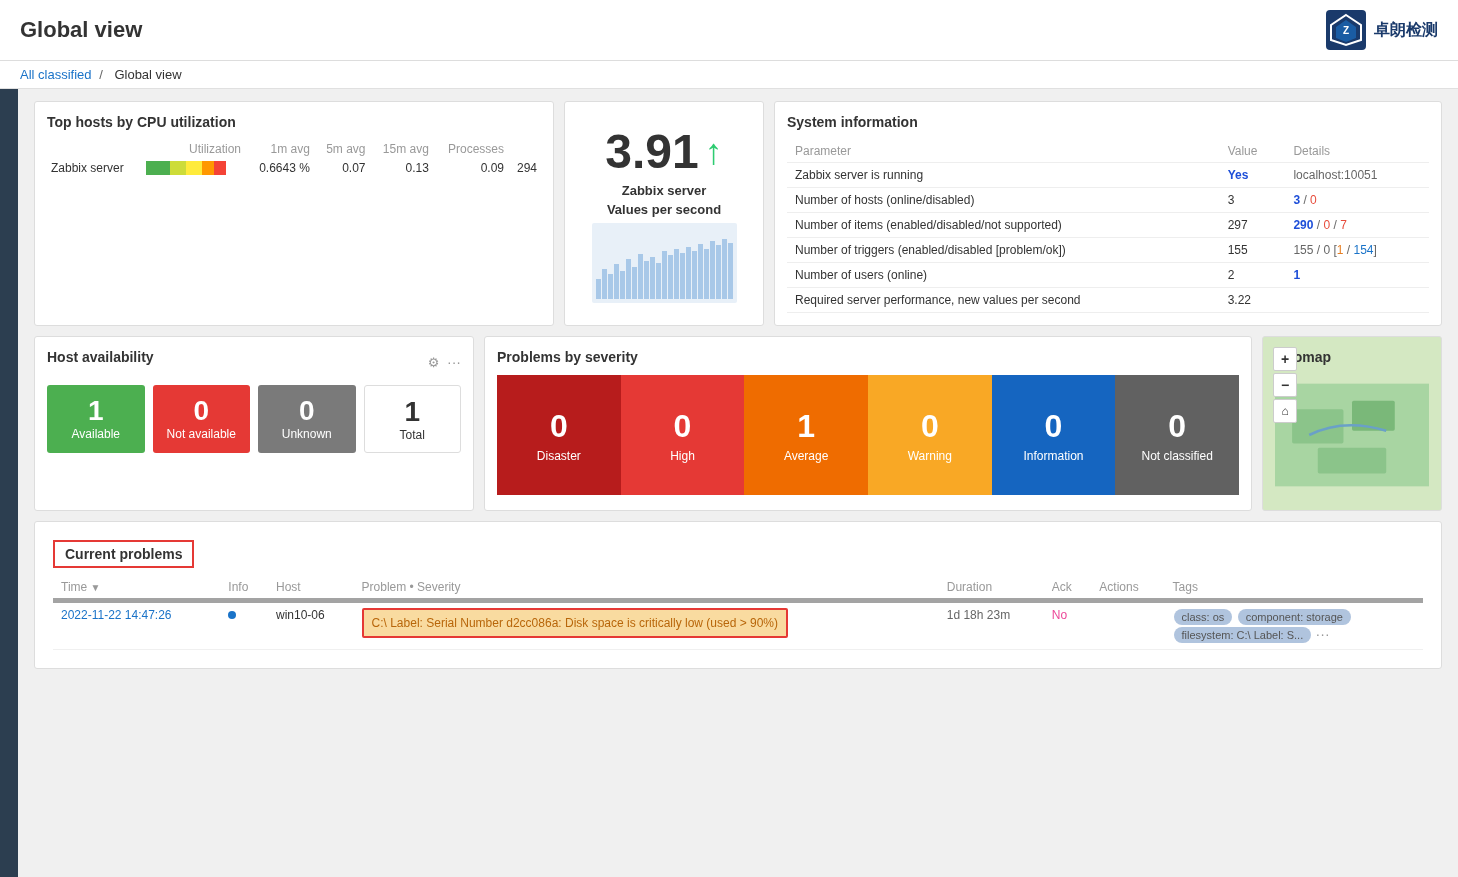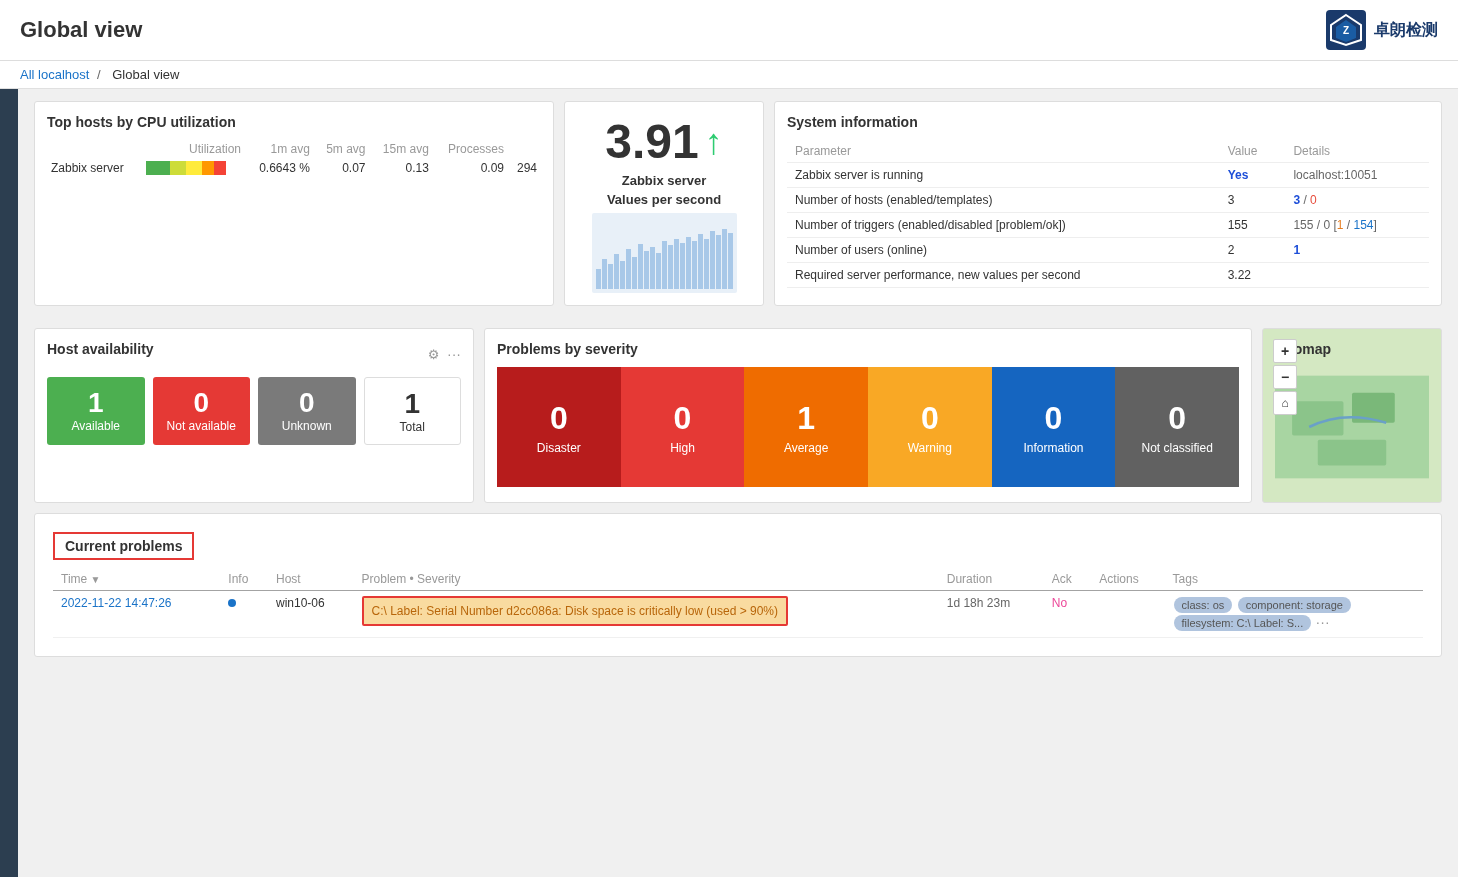--- a/index.html
+++ b/index.html
@@ -14,21 +14,21 @@
     .breadcrumb { padding: 6px 20px; background: #fff; border-bottom: 1px solid #e0e0e0; }
     .breadcrumb a { color: #1a73c8; text-decoration: none; font-size: 13px; }
     .breadcrumb span { color: #666; margin: 0 4px; }
     .breadcrumb .current { color: #333; font-size: 13px; }
 
     .main-layout { display: flex; }
     .sidebar { width: 18px; background: #2c3e50; min-height: 100vh; flex-shrink: 0; }
 
     .content { flex: 1; padding: 12px 16px; }
 
-    .row1 { display: grid; grid-template-columns: 520px 200px 1fr; gap: 10px; margin-bottom: 22px; }
+    .row1 { display: grid; grid-template-columns: 520px 200px 1fr; gap: 10px; margin-bottom: 10px; }
     .row3 { background: #fff; border: 1px solid #ddd; border-radius: 3px; padding: 18px; }
 
     .card { background: #fff; border: 1px solid #ddd; border-radius: 3px; padding: 12px; }
     .card-title { font-size: 14px; font-weight: bold; margin-bottom: 10px; }
 
     
     .cpu-table { width: 100%; border-collapse: collapse; }
     .cpu-table th { color: #999; font-weight: normal; font-size: 12px; text-align: right; padding: 2px 4px; }
     .cpu-table th:first-child { text-align: left; }
     .cpu-table td { padding: 3px 4px; text-align: right; font-size: 12px; }
@@ -82,21 +82,21 @@
     .prob-info { background: #1565c0; }
     .prob-notclass { background: #616161; }
 
     
     .geomap-card { background: #d4e8c2; position: relative; min-height: 160px; }
     .geomap-controls { position: absolute; top: 10px; left: 10px; display: flex; flex-direction: column; gap: 2px; }
     .geo-btn { background: #fff; border: 1px solid #ccc; width: 24px; height: 24px; display: flex; align-items: center; justify-content: center; cursor: pointer; font-size: 14px; font-weight: bold; color: #333; border-radius: 2px; }
 
     
     .problems-table { width: 100%; border-collapse: collapse; }
-    .problems-table th { text-align: left; color: #999; font-weight: normal; font-size: 12px; padding: 4px 8px; border-bottom: 1px solid #a3a3a3; }
+    .problems-table th { text-align: left; color: #999; font-weight: normal; font-size: 12px; padding: 4px 8px; border-bottom: 5px solid #a3a3a3; }
     .problems-table td { padding: 5px 8px; font-size: 12px; vertical-align: top; border-bottom: 1px solid #f0f0f0; }
     .time-link { color: #1a73c8; text-decoration: none; }
     .info-dot { width: 8px; height: 8px; background: #1a73c8; border-radius: 50%; display: inline-block; }
     .problem-cell-highlighted { background: #f9dba0; border: 2px solid #e53935; padding: 6px 8px; border-radius: 2px; display: inline-block; color: #b8660a; }
     .tag-badge { background: #e0e0e0; border-radius: 10px; padding: 2px 8px; font-size: 11px; color: #555; display: inline-block; margin: 1px; }
     .tag-class { background: #b0c4de; }
     .tag-component { background: #b0c4de; }
     .tag-fs { background: #b0c4de; }
     .no-link { color: #ec4899; text-decoration: none; }
     .duration-text { color: #666; }
@@ -115,21 +115,21 @@
       <rect width="40" height="40" rx="4" fill="#1a3a6b"></rect>
       <polygon points="20,5 35,15 35,30 20,35 5,30 5,15" fill="none" stroke="#fff" stroke-width="2"></polygon>
       <polygon points="20,10 30,17 30,28 20,32 10,28 10,17" fill="#1a73c8" opacity="0.6"></polygon>
       <text x="20" y="24" text-anchor="middle" fill="#fff" font-size="10" font-weight="bold">Z</text>
     </svg>
     <span class="logo-text">卓朗检测</span>
   </div>
 </div>
 
 <div class="breadcrumb">
-  <a href="#">All localhost</a>
+  <a href="#">All classified</a>
   <span>/</span>
   <span class="current">Global view</span>
 </div>
 
 <div class="main-layout">
   <div class="sidebar"></div>
 
   <div class="content">
 
     <div class="row1">
@@ -215,23 +215,28 @@
               <th>Details</th>
             </tr>
           </thead>
           <tbody>
             <tr>
               <td>Zabbix server is running</td>
               <td class="val-green">Yes</td>
               <td>localhost:10051</td>
             </tr>
             <tr>
-              <td>Number of hosts (enabled/templates)</td>
+              <td>Number of hosts (online/disabled)</td>
               <td>3</td>
               <td><span class="val-green">3</span> / <span class="val-red">0</span></td>
+            </tr>
+            <tr>
+              <td>Number of items (enabled/disabled/not supported)</td>
+              <td>297</td>
+              <td><span class="val-green">290</span> / <span class="val-red">0</span> / <span class="val-red">7</span></td>
             </tr>
             <tr>
               <td>Number of triggers (enabled/disabled [problem/ok])</td>
               <td>155</td>
               <td>155 / 0 [<span class="val-orange">1</span> / <span class="val-blue">154</span>]</td>
             </tr>
             <tr>
               <td>Number of users (online)</td>
               <td>2</td>
               <td><span class="val-green">1</span></td>

